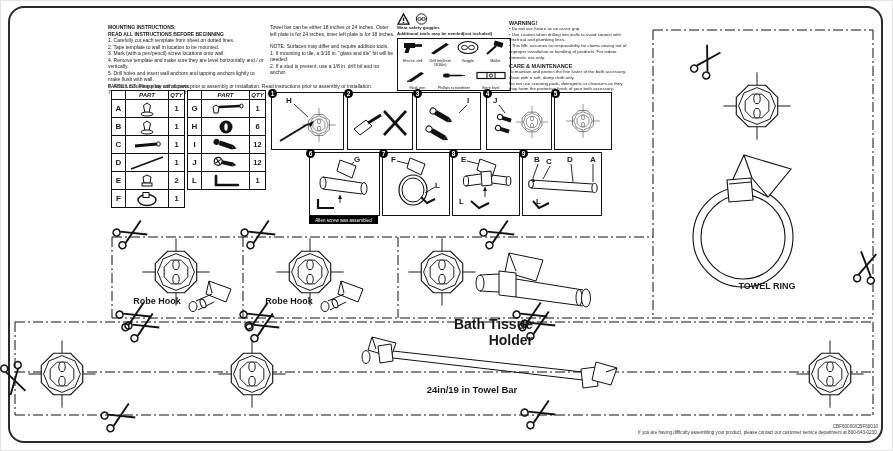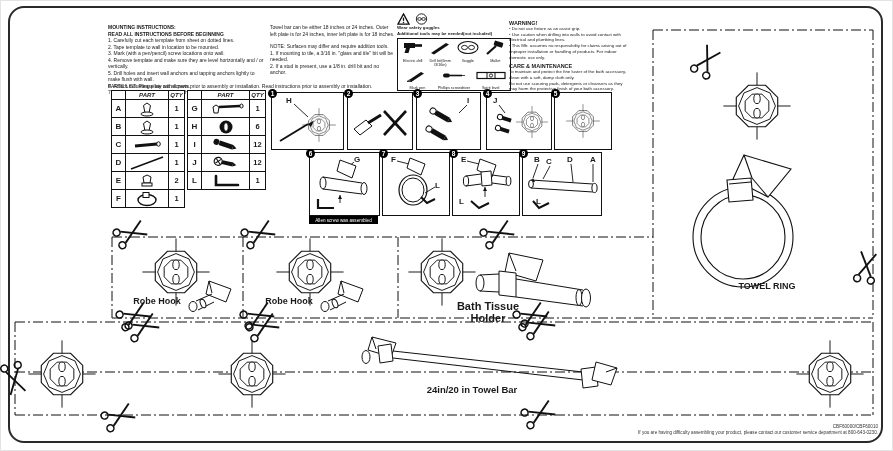--- a/index.html
+++ b/index.html
@@ -534,21 +534,21 @@
       <line x1="8" y1="27" x2="70" y2="31" stroke="#111"></line>
       <line x1="8" y1="35" x2="70" y2="39" stroke="#111"></line>
       <ellipse cx="71.5" cy="35" rx="2.6" ry="4.6" fill="#fff" stroke="#111"></ellipse>
       <path d="M10,48 L16,55 L26,50" fill="none" stroke="#111" stroke-width="2"></path>
     </svg>
   </div>
   <div class="allen-badge" style="left:309px; top:216px; width:69px;">Allen screw was assembled</div>
 
   <div class="tpl-label" style="left:122px; top:296px; width:56px; font-size:9px;">Robe Hook</div>
   <div class="tpl-label" style="left:254px; top:296px; width:56px; font-size:9px;">Robe Hook</div>
-  <div class="tpl-label" style="left:436px; top:300px; width:90px; font-size:11px;">Bath Tissue Holder</div>
+  <div class="tpl-label" style="left:436px; top:316px; width:90px; font-size:14px;text-align:right;">Bath Tissue Holder</div>
   <div class="tpl-label" style="left:720px; top:281px; width:80px; font-size:9px;">TOWEL RING</div>
-  <div class="tpl-label" style="left:412px; top:384px; width:106px; font-size:9.5px;">24in/20 in  Towel Bar</div>
+  <div class="tpl-label" style="left:412px; top:384px; width:106px; font-size:9.5px;">24in/19 in  Towel Bar</div>
 
   <div class="footer">
     <div>CBF60000/CBF60010</div>
     <div>If you are having difficulty assembling your product, please contact our customer service department at 800-643-0230.</div>
   </div>
 </div>
 
 </body></html>

